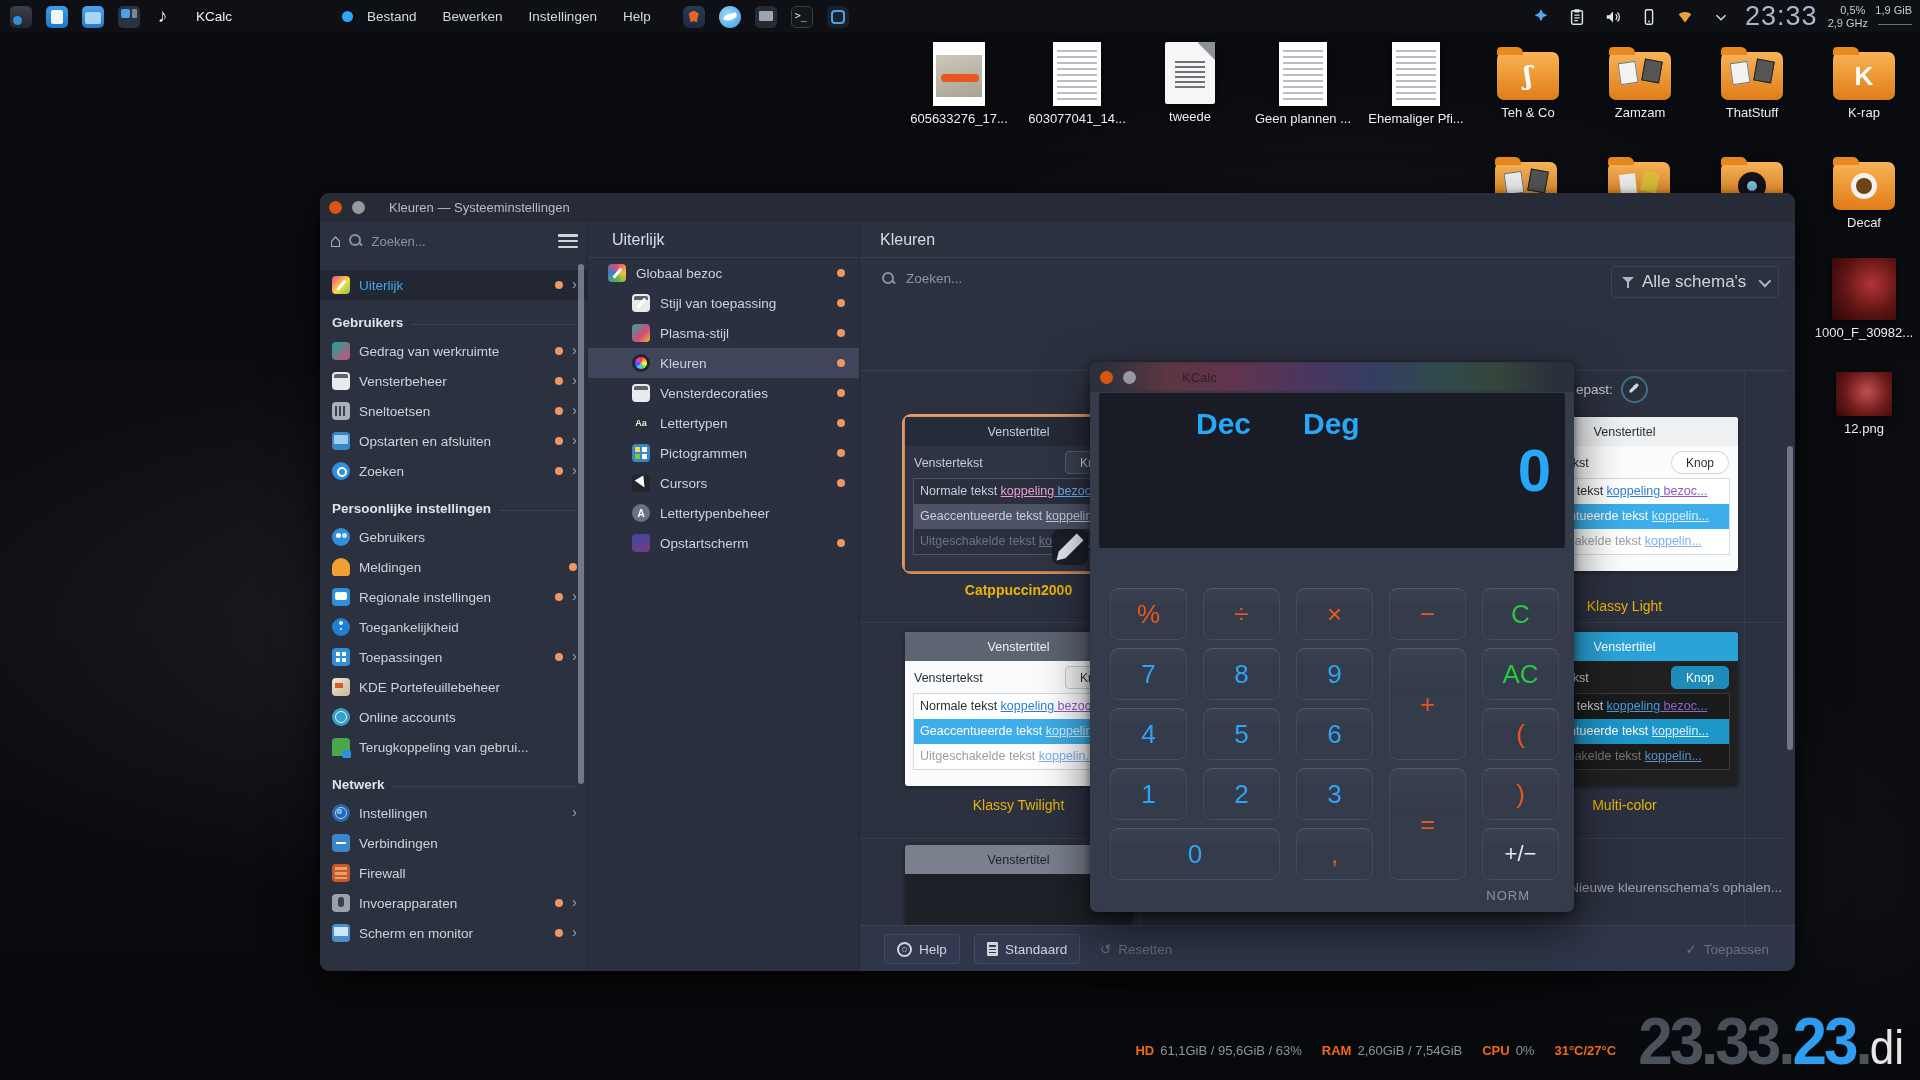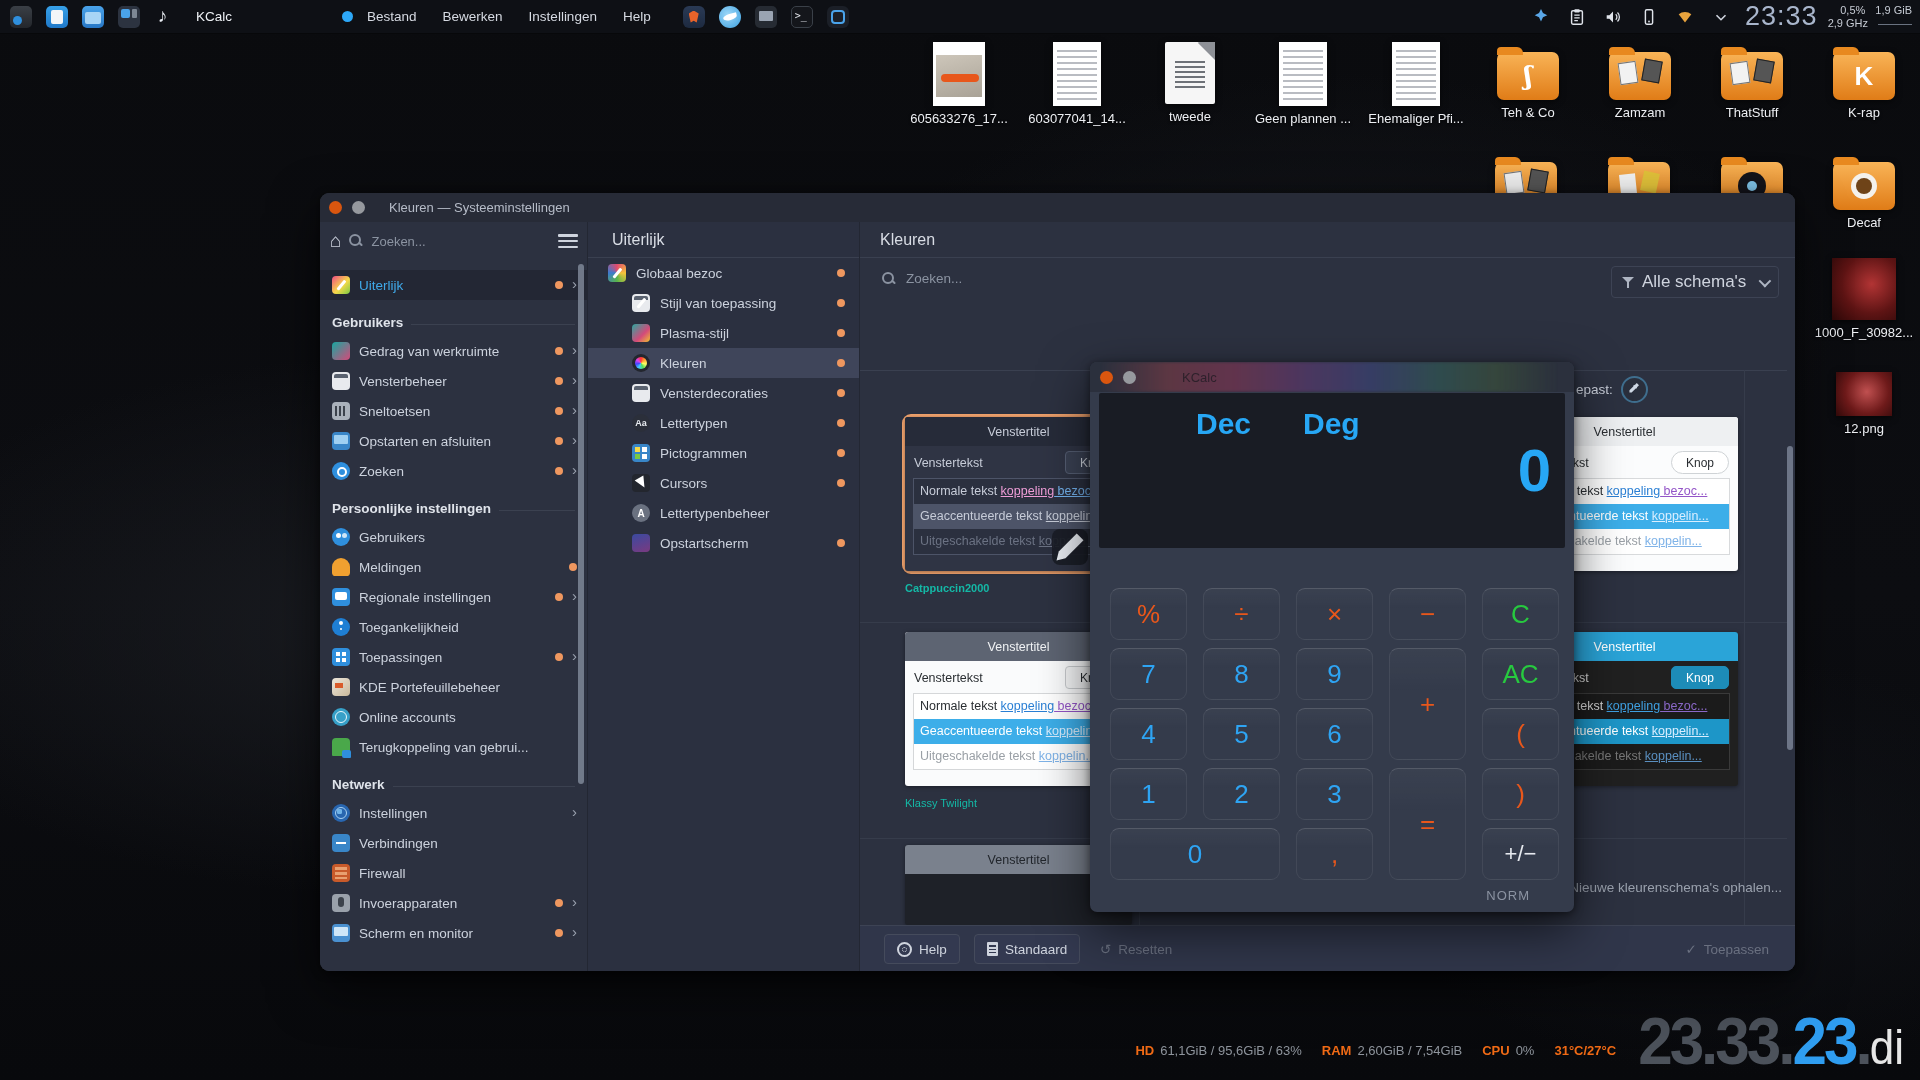--- a/index.html
+++ b/index.html
@@ -185,21 +185,21 @@
   
   .scheme-wrap{position:absolute;width:227px;}
   .scheme-wrap.selected{outline:3px solid #f2a46e;border-radius:6px;}
   .scheme{width:227px;height:154px;border-radius:3px;overflow:hidden;font-size:12.5px;position:relative;box-shadow:0 1px 4px rgba(0,0,0,.4);}
   .scheme .t{height:29px;display:flex;align-items:center;justify-content:center;font-size:12.5px;}
   .scheme .r1{display:flex;align-items:center;justify-content:space-between;padding:5px 9px 4px;}
   .knop{height:23px;min-width:58px;display:flex;align-items:center;justify-content:center;font-size:12px;}
   .listbox{margin:0 8px;border:1px solid;}
   .li{height:25px;line-height:25px;padding-left:6px;white-space:nowrap;overflow:hidden;}
   .lnk,.vst,.alnk,.dlnk{text-decoration:underline;}
-  .scheme-label{position:absolute;width:227px;text-align:left;font-size:11px;color:#14b8a6;}
+  .scheme-label{position:absolute;width:227px;text-align:center;font-size:14px;color:#eab308;}
   .scheme-label.bold{font-weight:700;}
   
   .catppuccin{background:#2f3444;color:#c7ccd8;}
   .catppuccin .t{background:#262b39;color:#c7ccd8;}
   .catppuccin .knop{background:#3a4153;border:1px solid #555e73;border-radius:4px;color:#cfd4de;}
   .catppuccin .listbox{border-color:#4d5468;background:#2b303f;}
   .catppuccin .lnk{color:#ef9ed8;}
   .catppuccin .vst{color:#74b4f0;}
   .catppuccin .li.acc{background:#4d5468;}
   .catppuccin .li.dis{color:#6b7283;}

